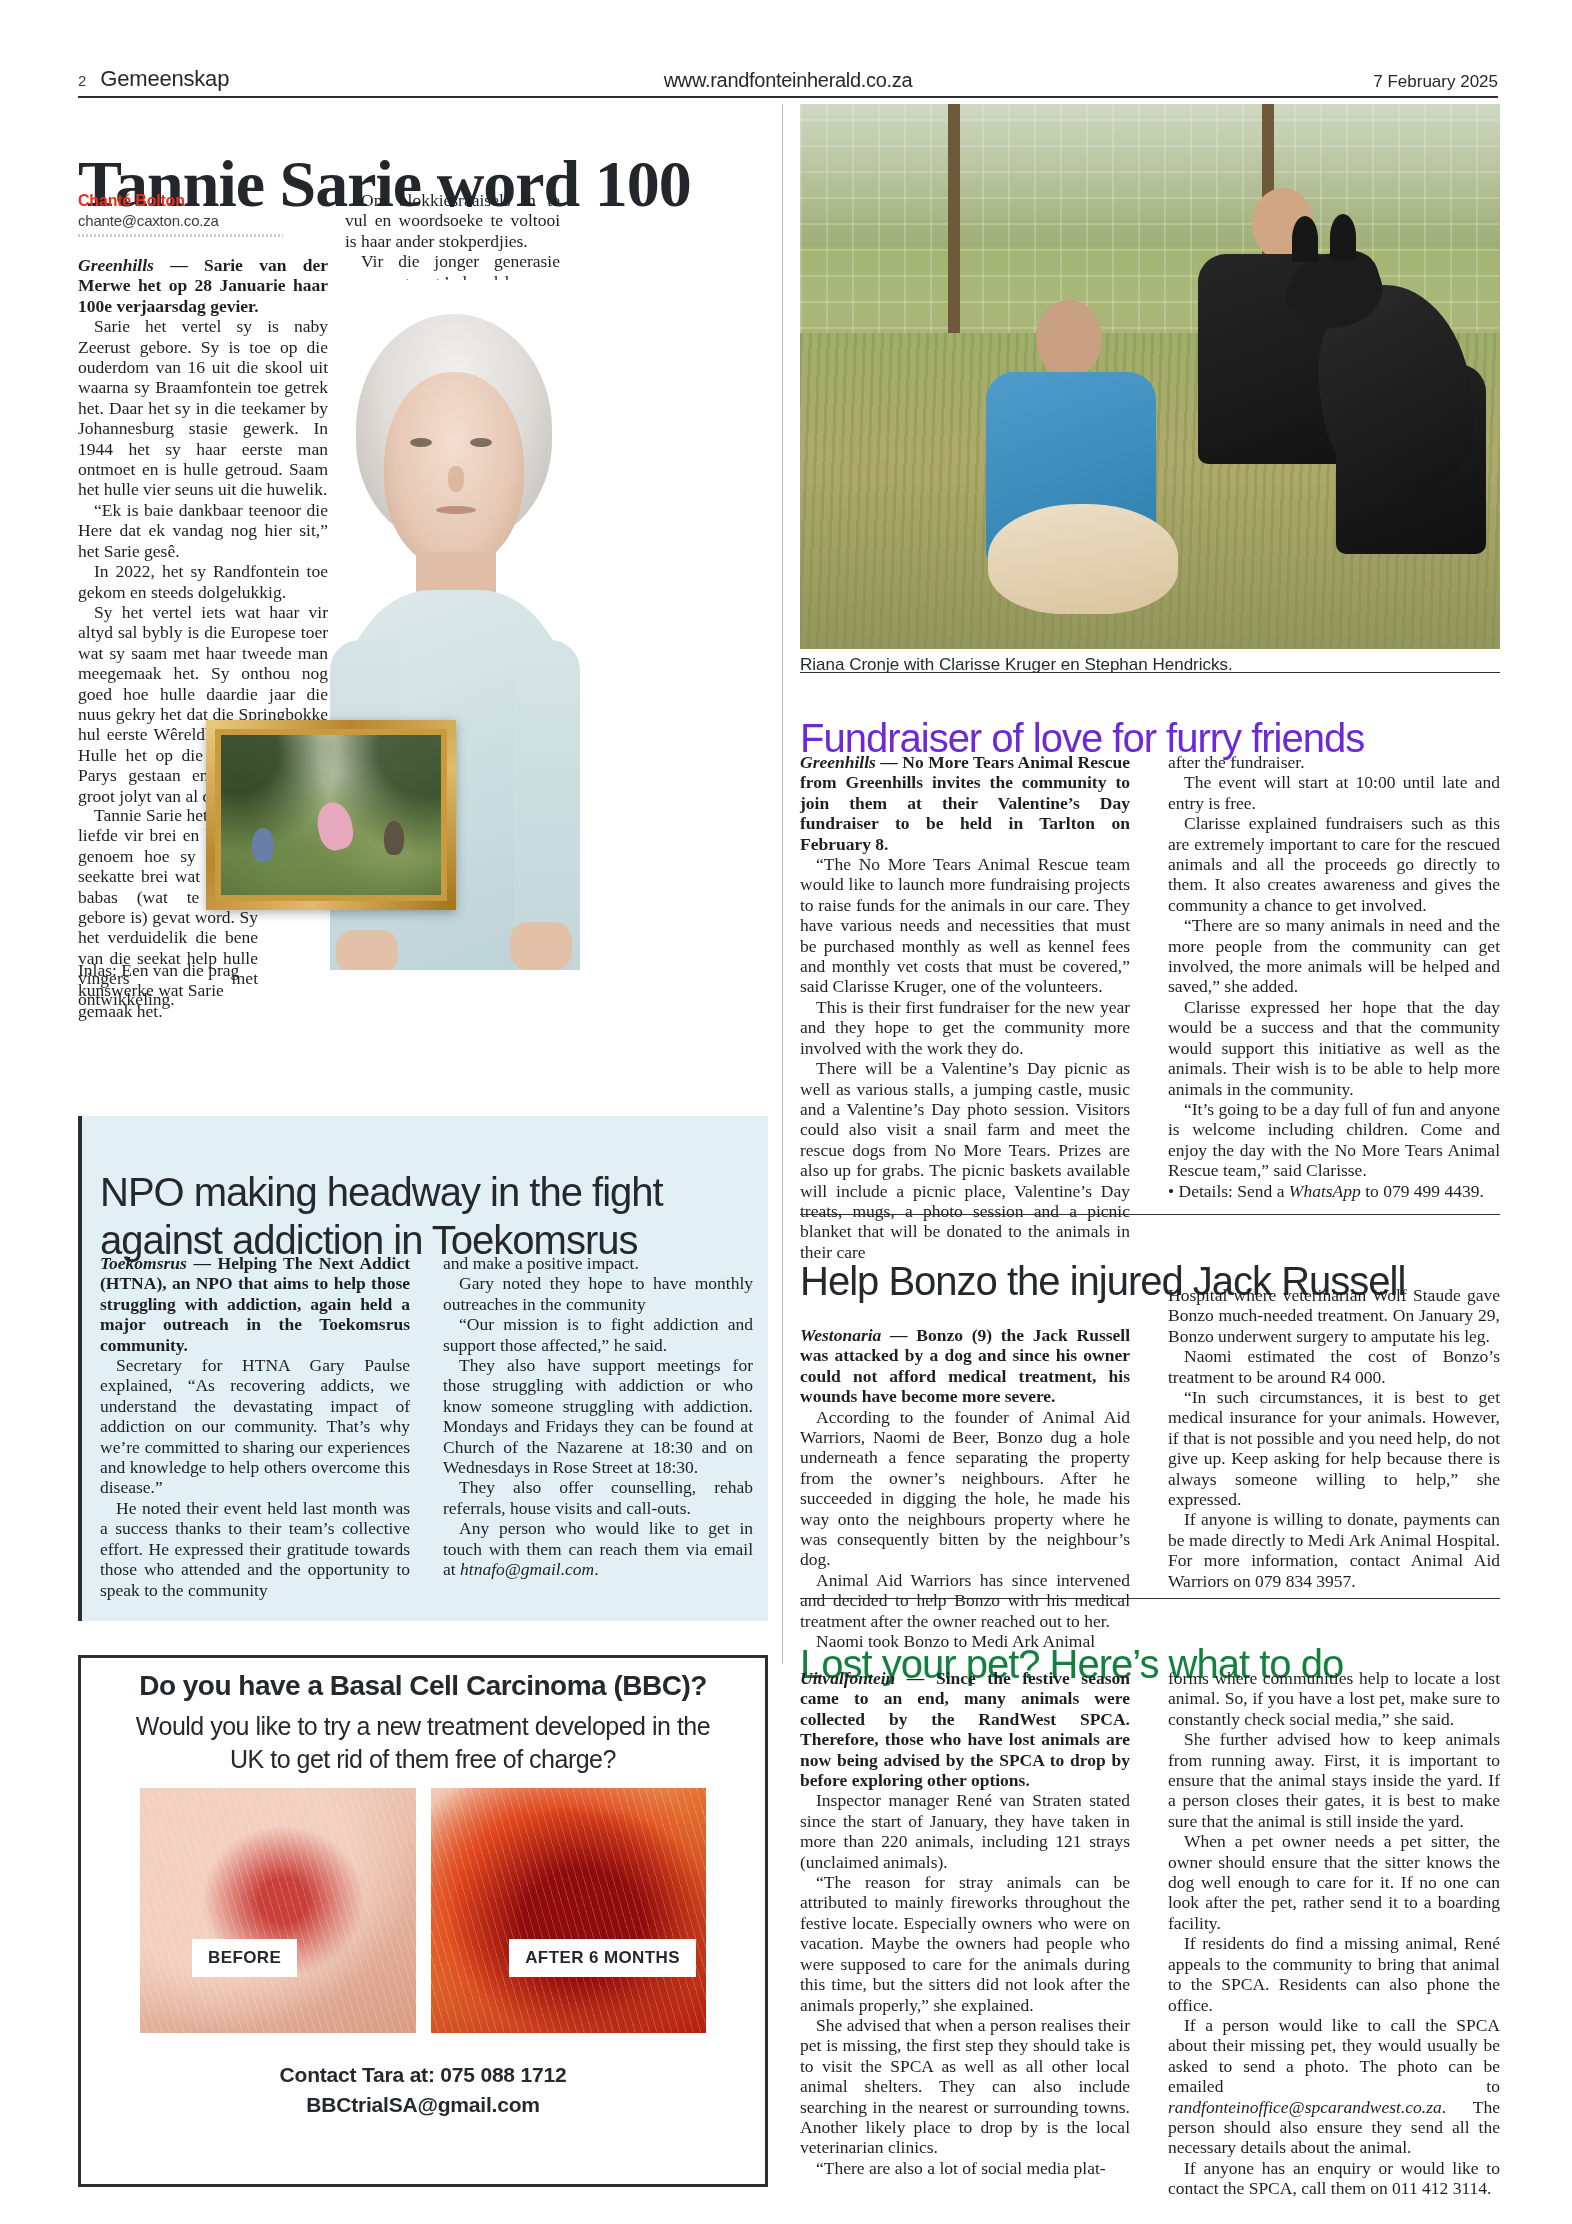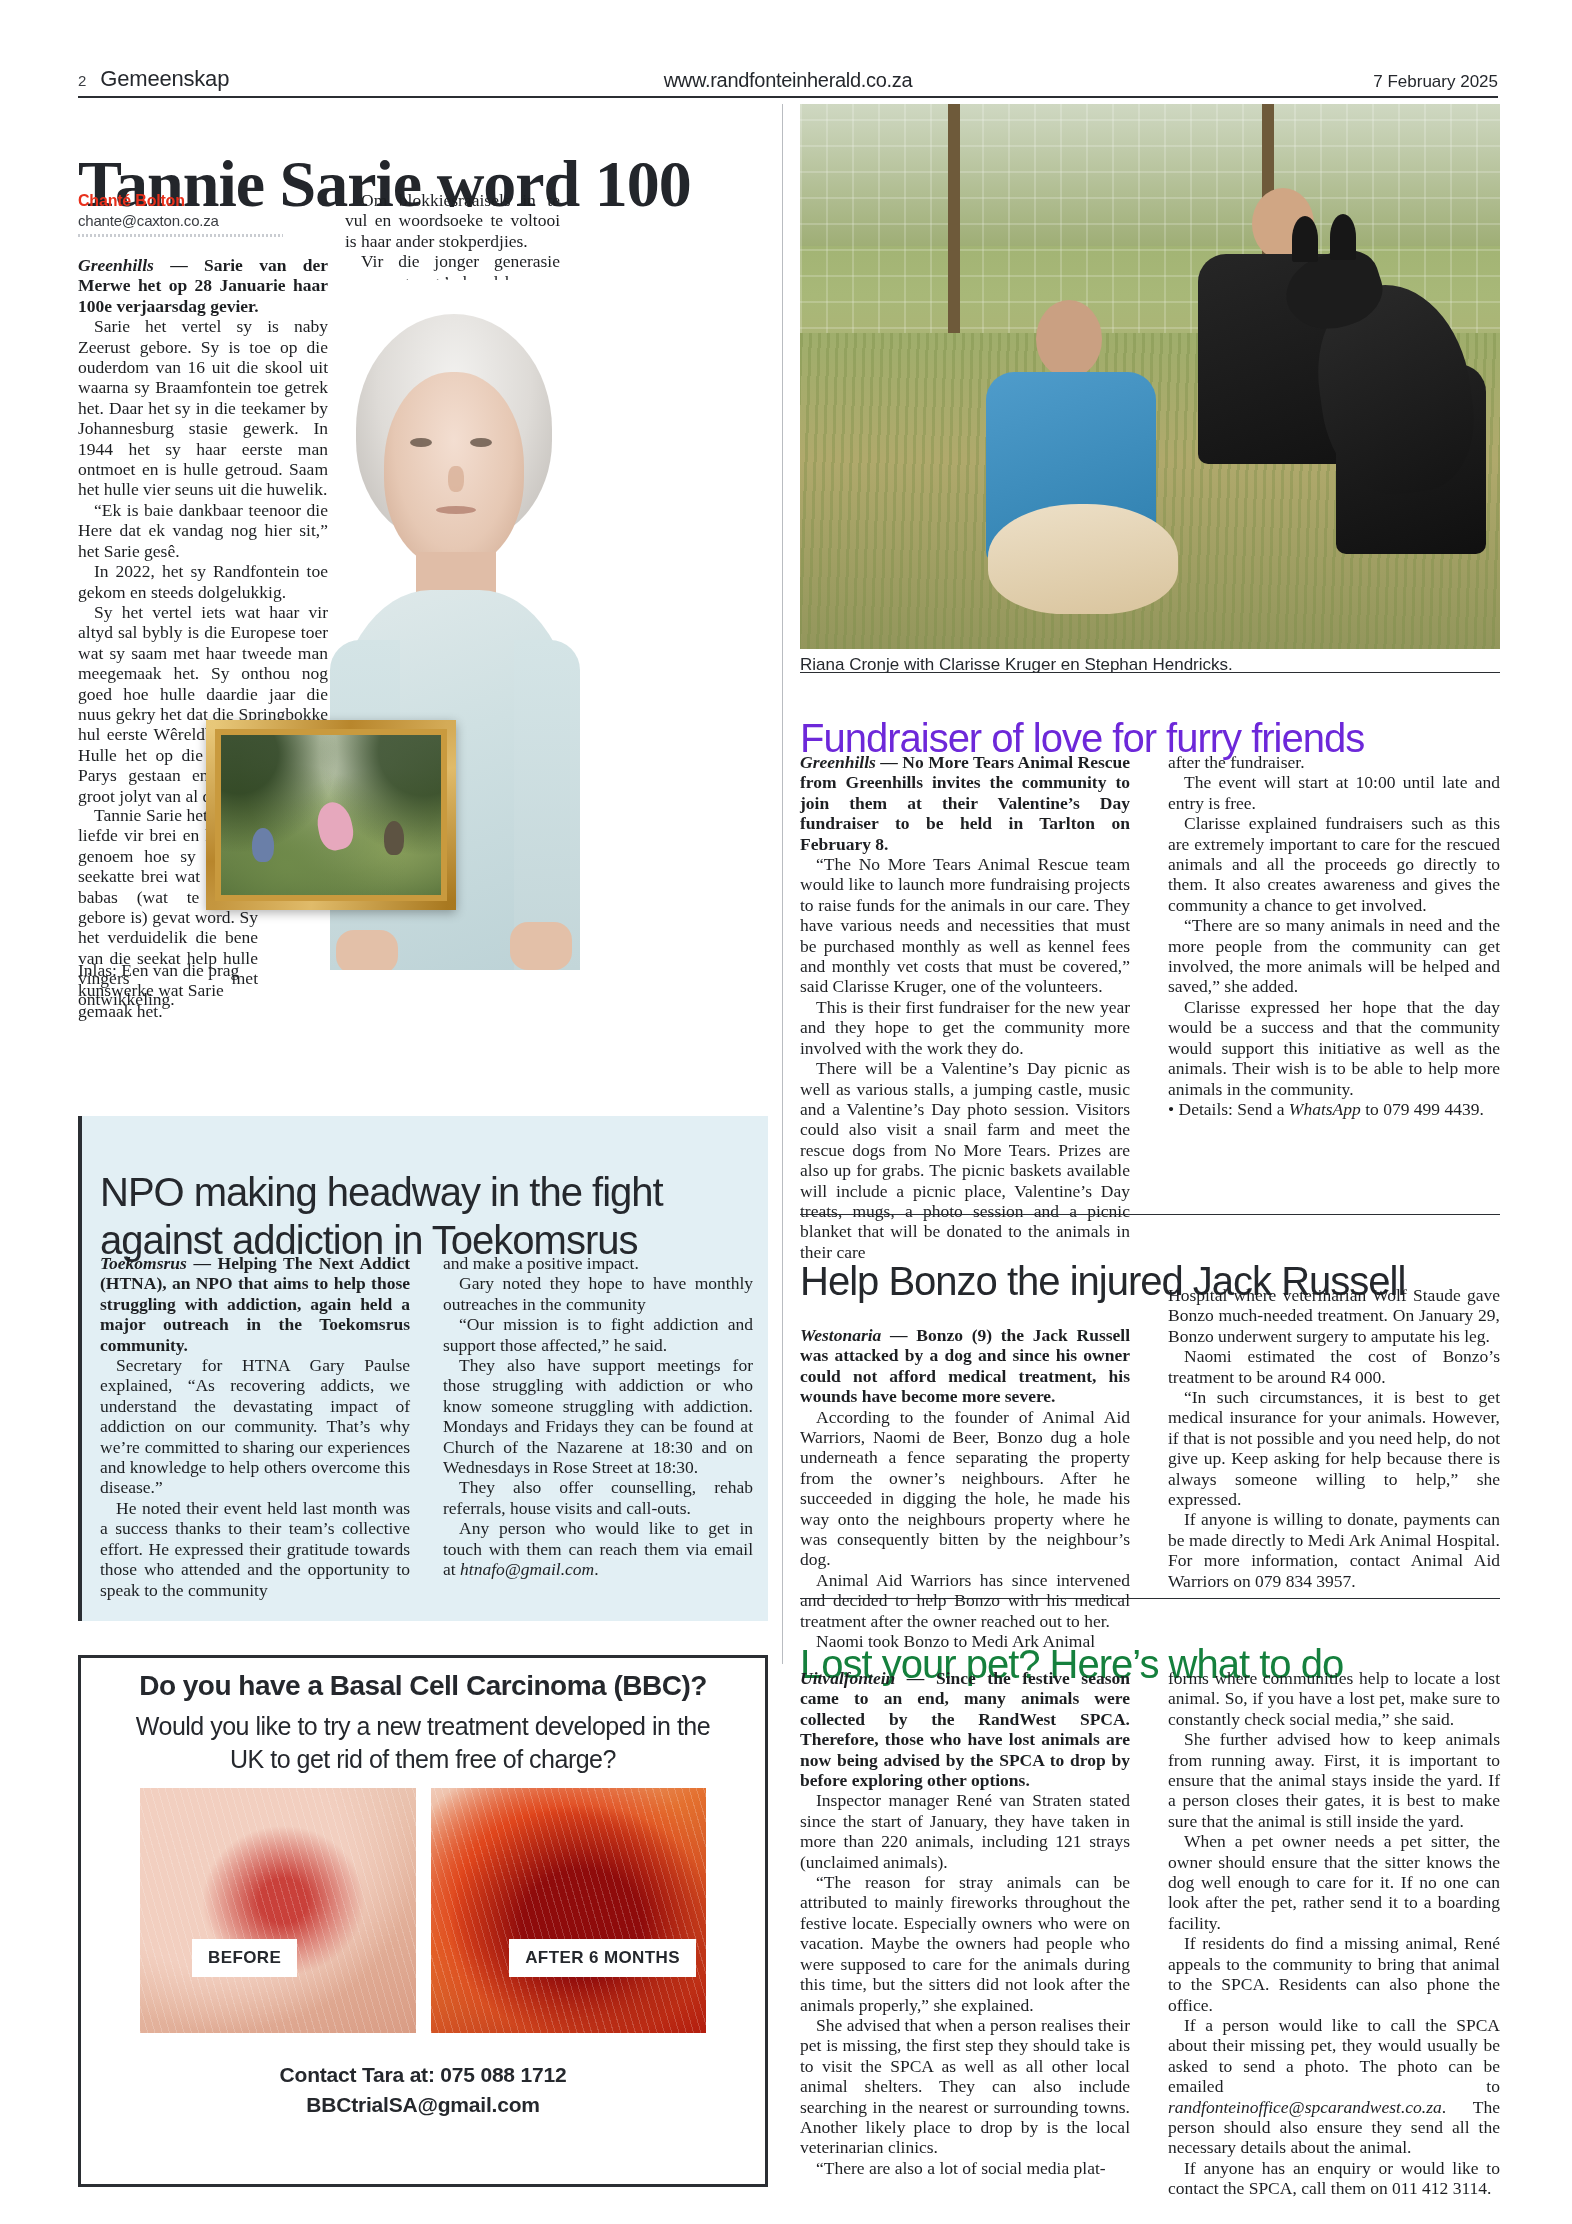--- a/index.html
+++ b/index.html
@@ -398,20 +398,21 @@
   <p>This is their first fundraiser for the new year and they hope to get the community more involved with the work they do.</p>
   <p>There will be a Valentine’s Day picnic as well as various stalls, a jumping castle, music and a Valentine’s Day photo session. Visitors could also visit a snail farm and meet the rescue dogs from No More Tears. Prizes are also up for grabs. The picnic baskets available will include a picnic place, Valentine’s Day treats, mugs, a photo session and a picnic blanket that will be donated to the animals in their care</p>
 </div>
 
 <div id="a2-col2" class="col-body">
   <p class="noind">after the fundraiser.</p>
   <p>The event will start at 10:00 until late and entry is free.</p>
   <p>Clarisse explained fundraisers such as this are extremely important to care for the rescued animals and all the proceeds go directly to them. It also creates awareness and gives the community a chance to get involved.</p>
   <p>“There are so many animals in need and the more people from the community can get involved, the more animals will be helped and saved,” she added.</p>
   <p>Clarisse expressed her hope that the day would be a success and that the community would support this initiative as well as the animals. Their wish is to be able to help more animals in the community.</p>
+  <p>“It’s going to be a day full of fun and anyone is welcome including children. Come and enjoy the day with the No More Tears Animal Rescue team,” said Clarisse.</p>
   <p class="noind"><span>• Details: Send a </span><i>WhatsApp</i><span> to 079 499 4439.</span></p>
 </div>
 
 <div id="a3-box">
   <div class="rule-left"></div>
 </div>
 <h2 id="a3-headline">NPO making headway in the fight against addiction in Toekomsrus</h2>
 
 <div id="a3-col1" class="col-body">
   <p class="lead"><i>Toekomsrus</i> <span>— Helping The Next Addict (HTNA), an NPO that aims to help those struggling with addiction, again held a major outreach in the Toekomsrus community.</span></p>

